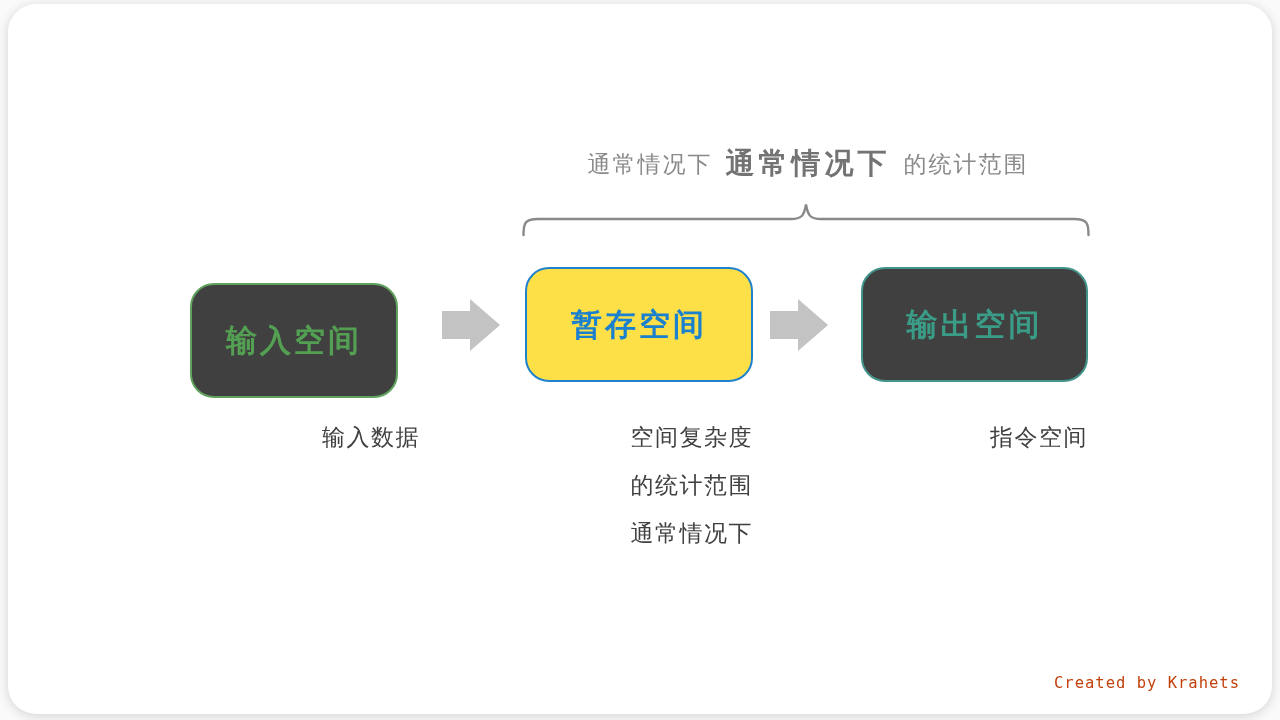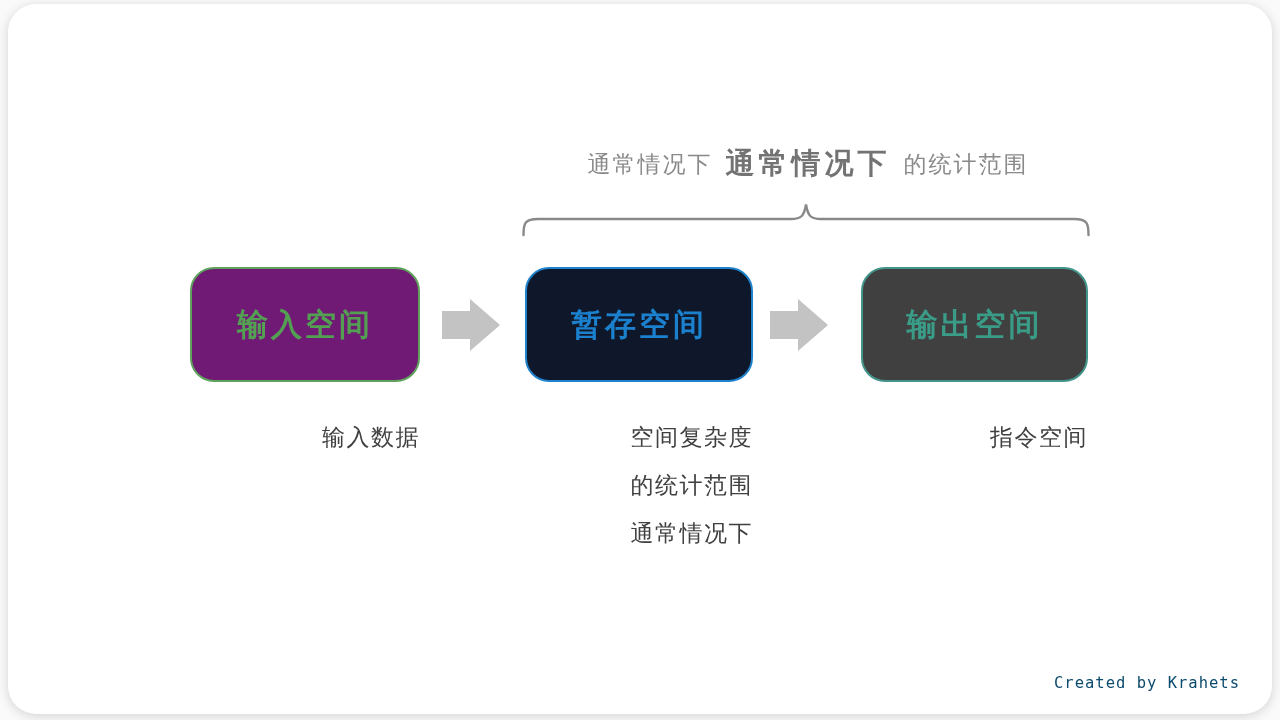--- a/index.html
+++ b/index.html
@@ -40,22 +40,22 @@
   }
   .space-box {
     position: absolute;
     top: 267px; height: 115px;
     border-radius: 24px;
     box-sizing: border-box;
     border: 2.5px solid;
     display: flex; align-items: center; justify-content: center;
     font-size: 31px; font-weight: 800; letter-spacing: 3px;
   }
-  .box-green  { left: 190px; width: 230px; background: #701a75; border-color: #5fa25c; color: #53a053; }
-  .box-blue   { left: 525px; width: 228px; background: #0f172a; border-color: #1f82cc; color: #1b80cd; }
+  .box-green  { left: 190px; width: 208px; background: #404040; border-color: #5fa25c; color: #53a053; margin-top: 16px; }
+  .box-blue   { left: 525px; width: 228px; background: #fde047; border-color: #1f82cc; color: #1b80cd; }
   .box-teal   { left: 861px; width: 227px; background: #404040; border-color: #43948a; color: #3a9c86; }
 
   .flow-arrow { position: absolute; top: 299px; width: 58px; height: 52px; }
   .arrow-1 { left: 442px; }
   .arrow-2 { left: 770px; }
 
   .note-col {
     position: absolute; top: 413px;
     text-align: right;
     color: #404040;
@@ -66,21 +66,21 @@
   .note-temp   { left: 525px; width: 228px; }
   .note-output { left: 861px; width: 227px; }
 
   .credit {
     position: absolute;
     left: 940px; top: 674px; width: 300px;
     text-align: right;
     font-family: "DejaVu Sans Mono", monospace;
     font-size: 15.5px;
     letter-spacing: 1px;
-    color: #0c4a6e;
+    color: #c2410c;
   }
 </style>
 </head>
 <body>
 
 <div class="stage">
 
   <div class="card"></div>
 
   <div class="scope-title">

